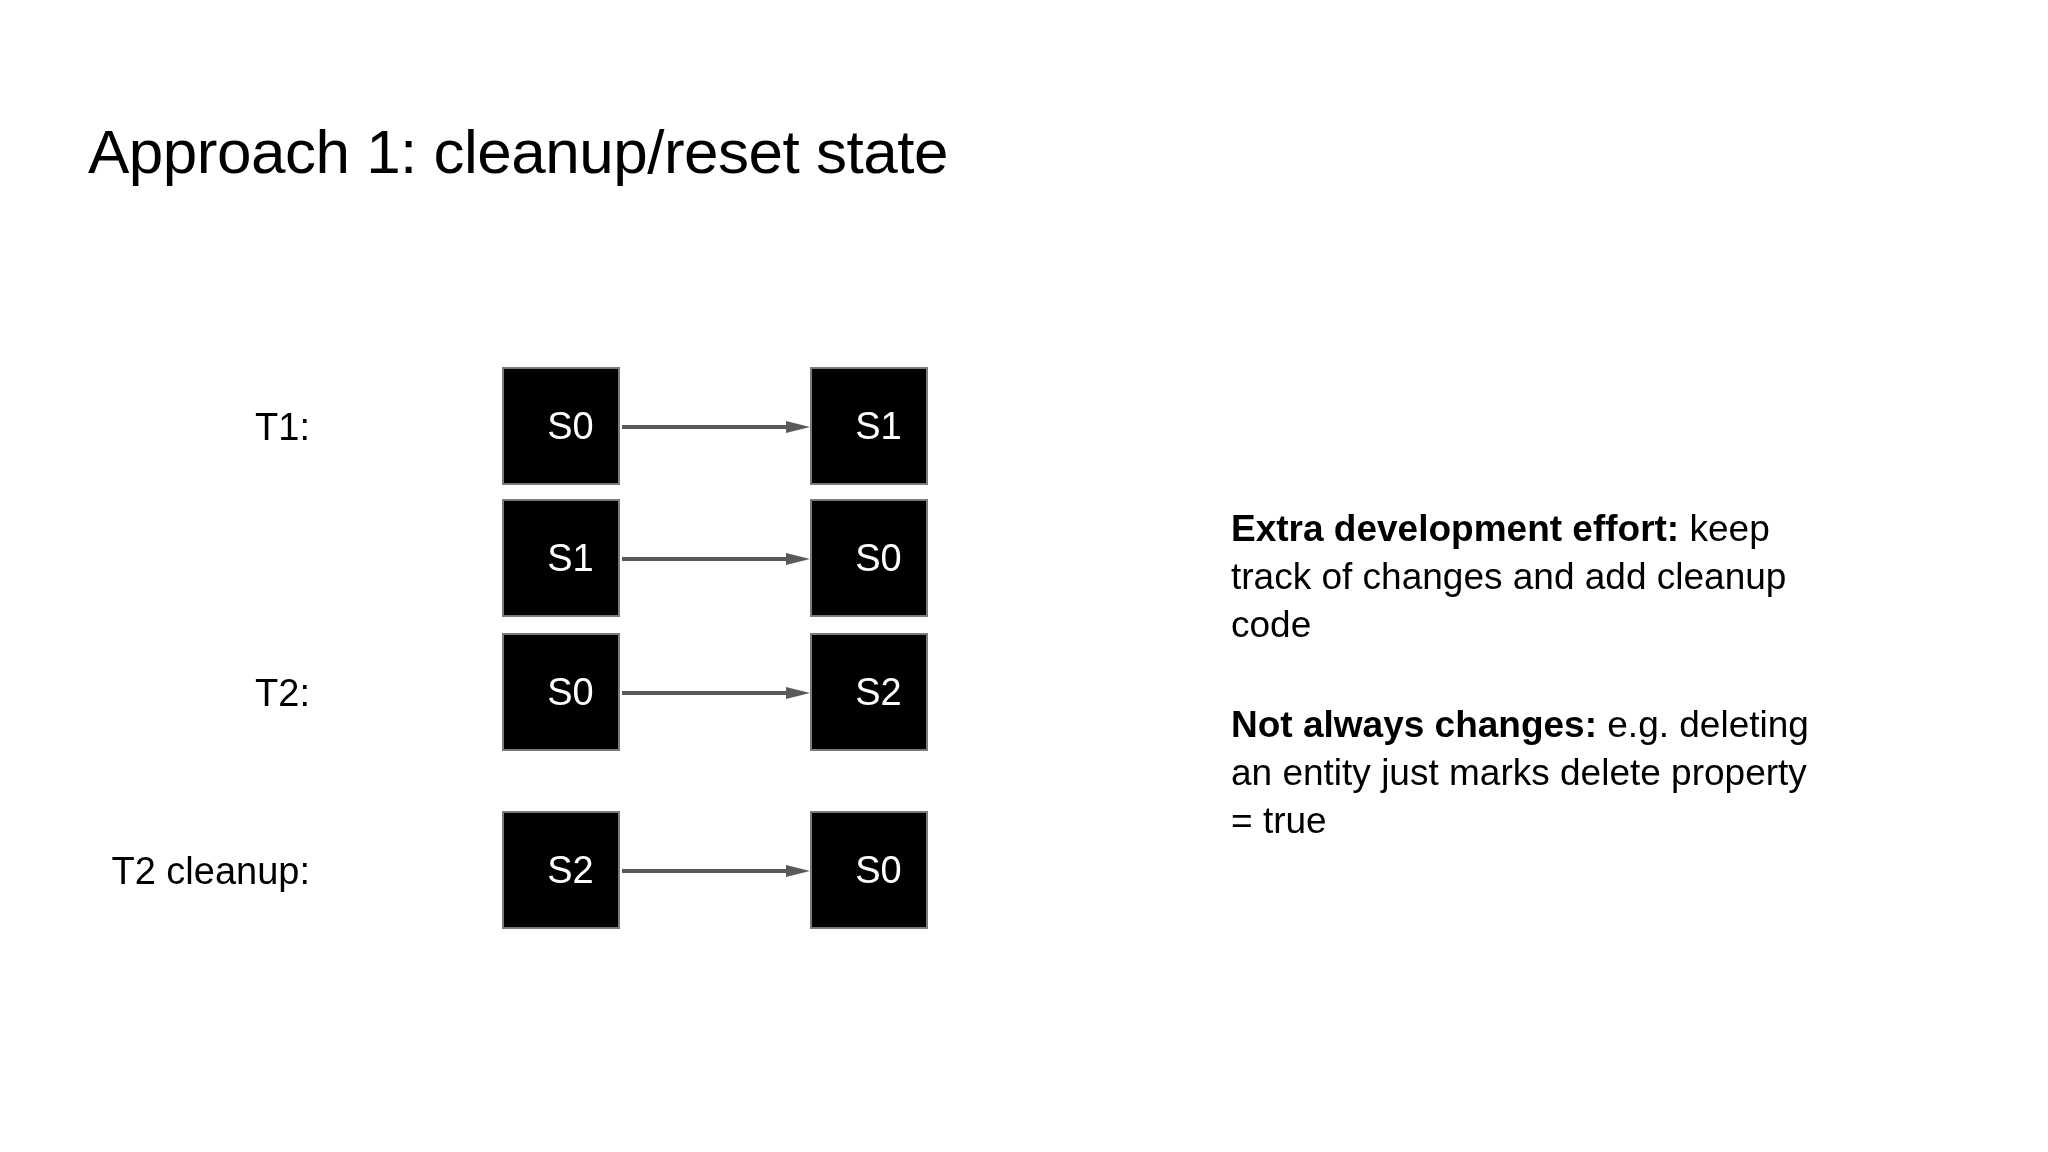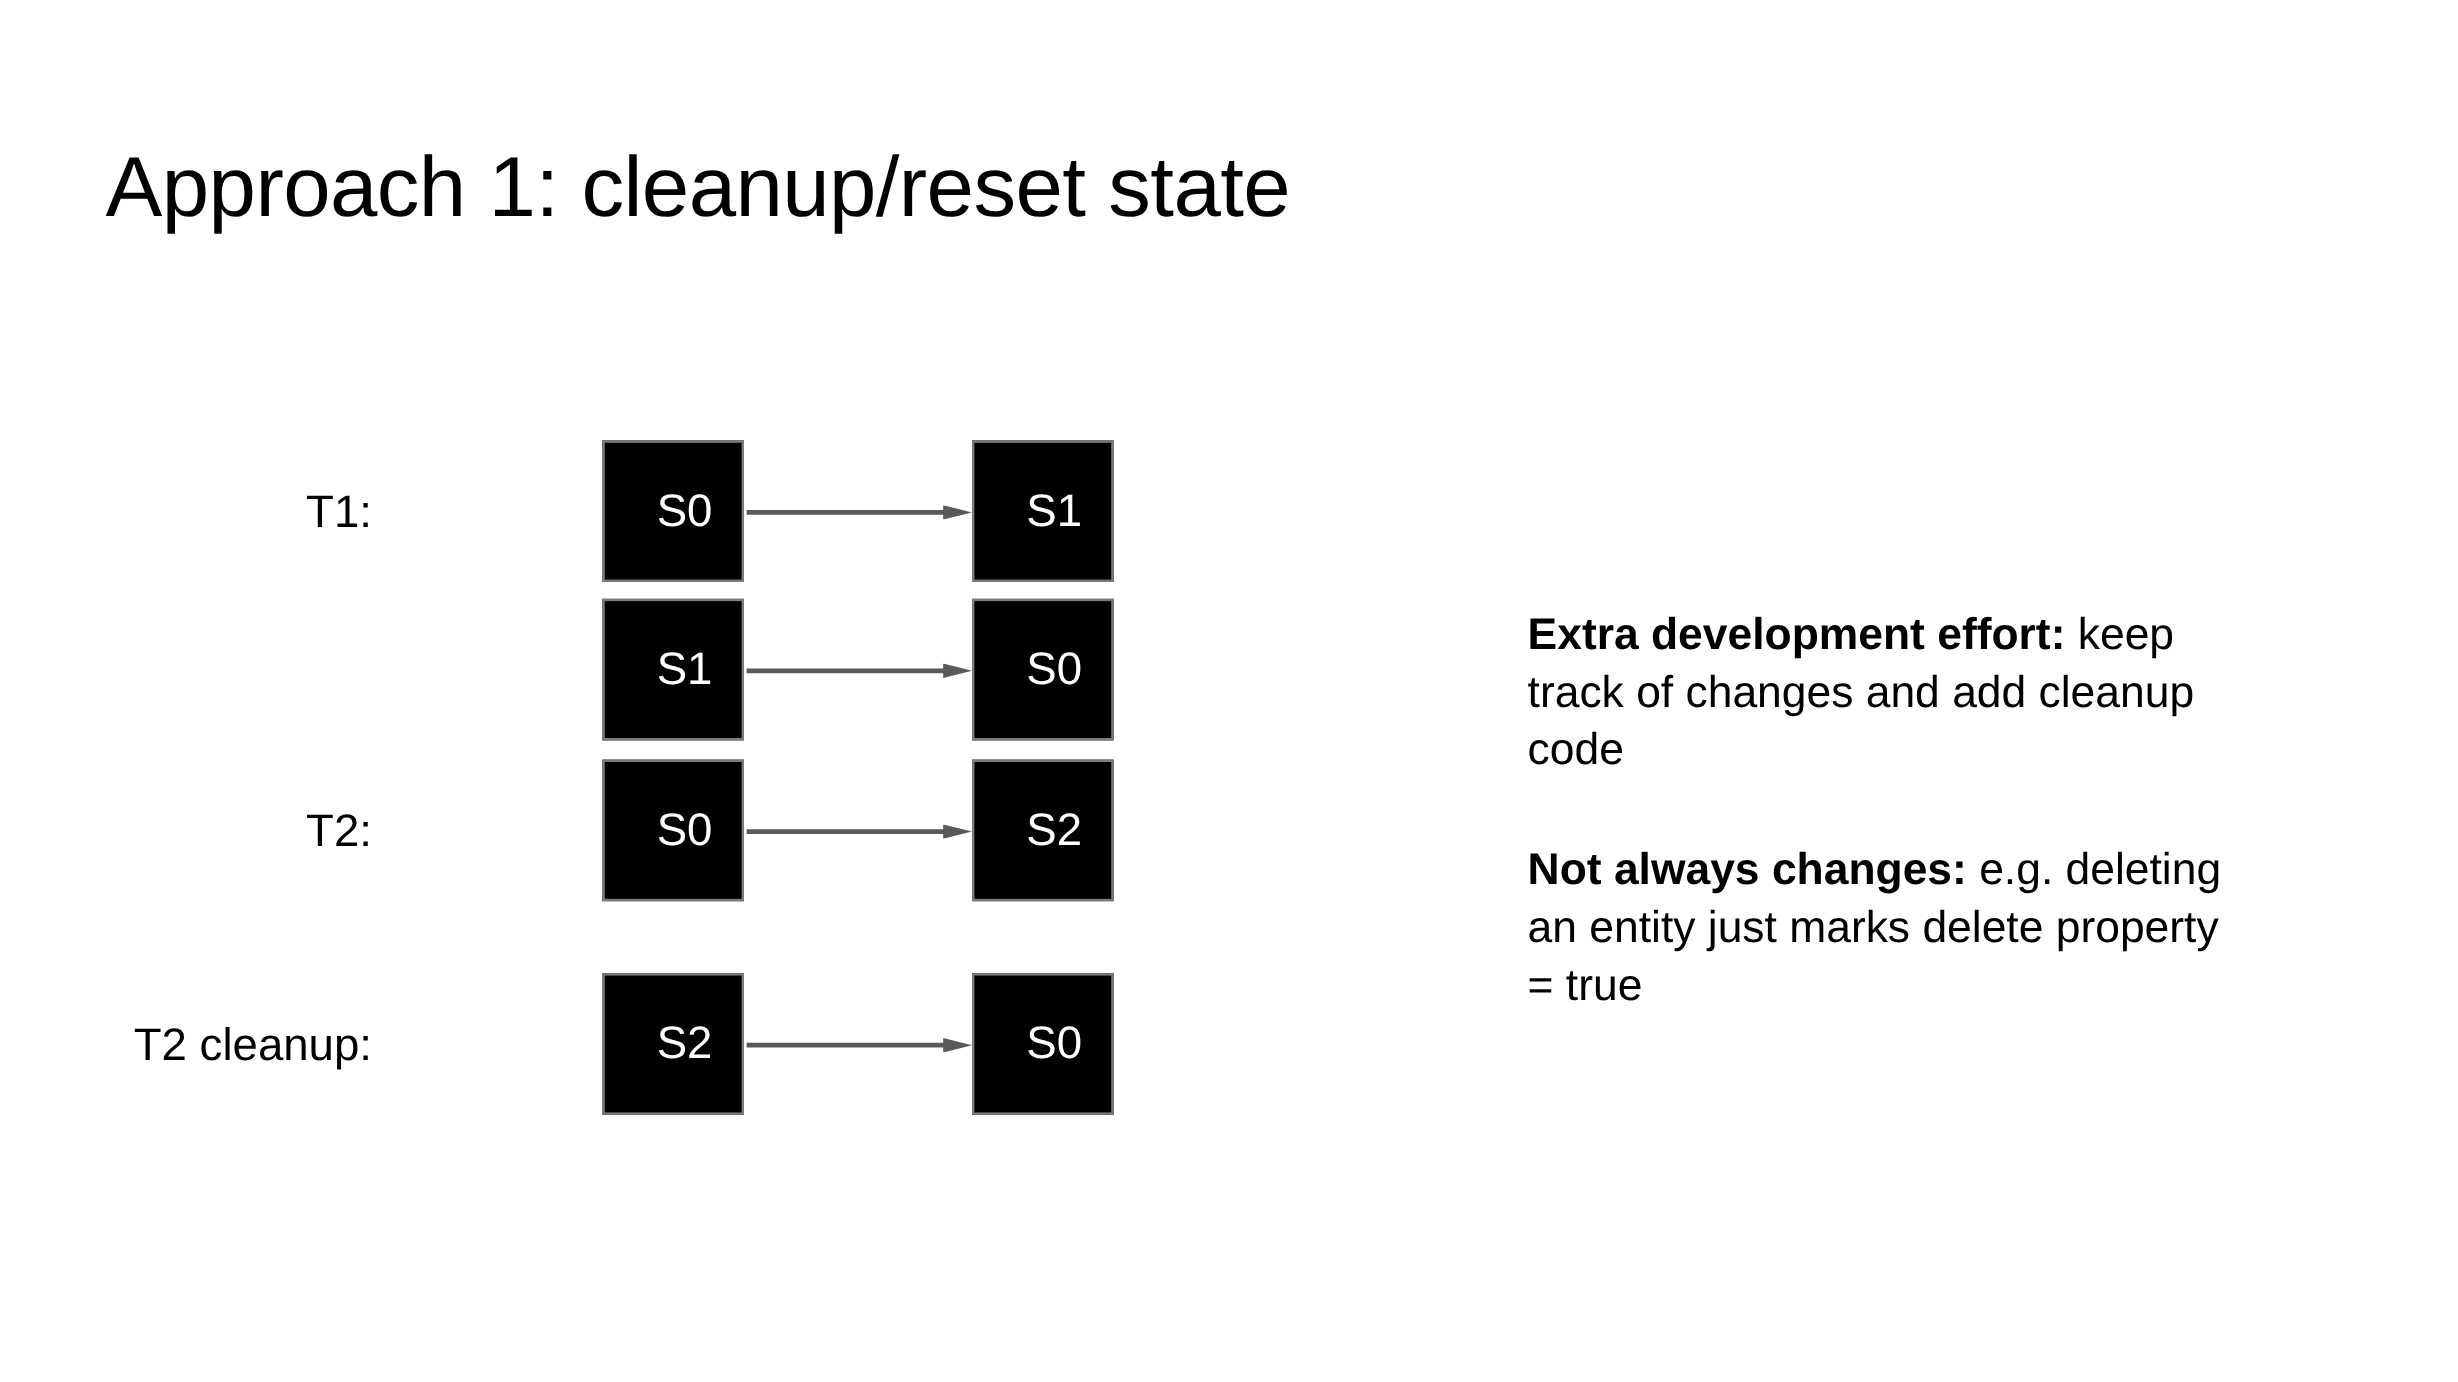--- a/index.html
+++ b/index.html
@@ -14,21 +14,21 @@
     overflow: hidden;
     font-family: "Liberation Sans", sans-serif;
     color: #000000;
   }
 
   
   #slide-title {
     position: absolute;
     left: 88px;
     top: 119px;
-    font-size: 71px;
+    font-size: 62px;
     font-weight: 400;
     line-height: 1.08;
     letter-spacing: -0.5px;
     white-space: nowrap;
     color: #000000;
   }
 
   
   #diagram {
     position: absolute;
@@ -79,21 +79,20 @@
     width: 190px;
     height: 12px;
   }
 
   
   #notes {
     position: absolute;
     left: 1231px;
     top: 468px;
     width: 600px;
-    margin-left: 42px;
   }
   .note-block {
     font-size: 37px;
     line-height: 1.30;
     color: #000000;
   }
   .note-block + .note-block { margin-top: 52px; }
   .note-lead { font-weight: bold; }
 </style>
 </head>

